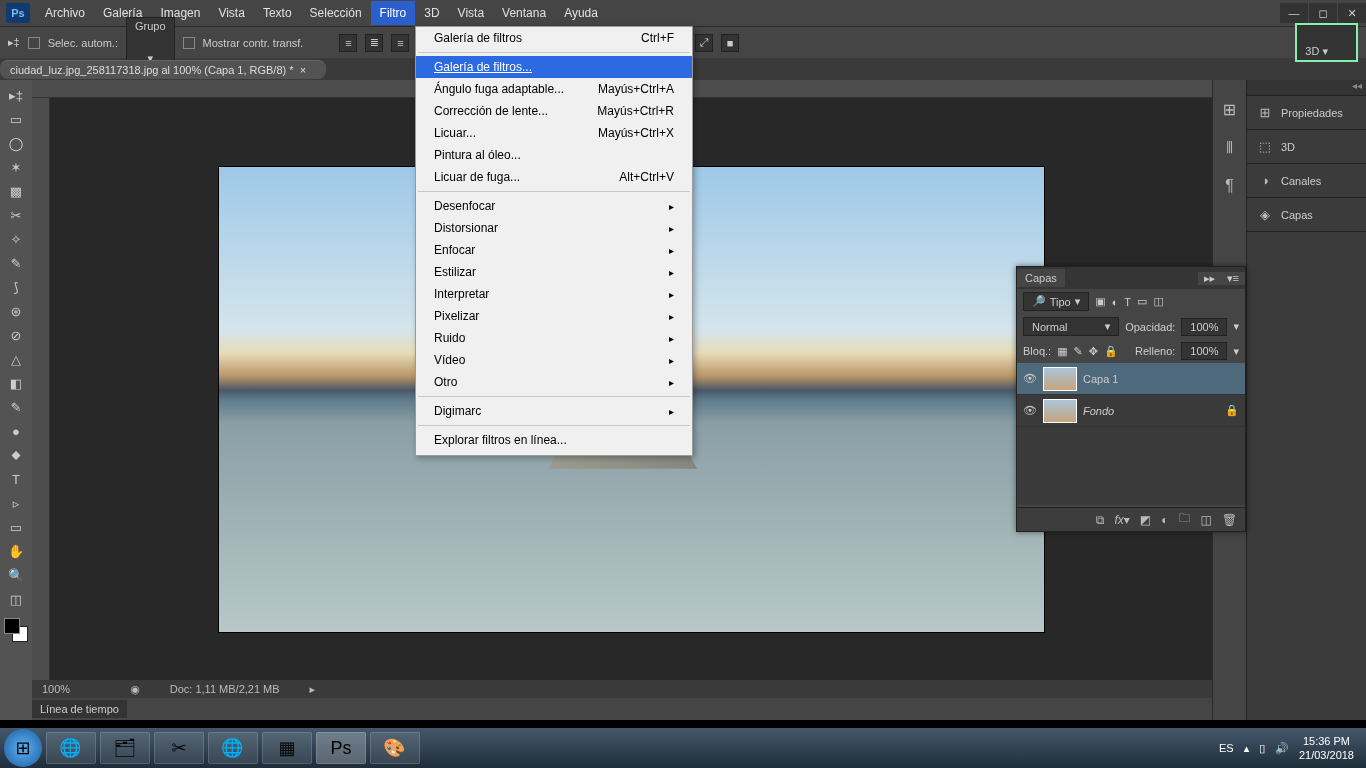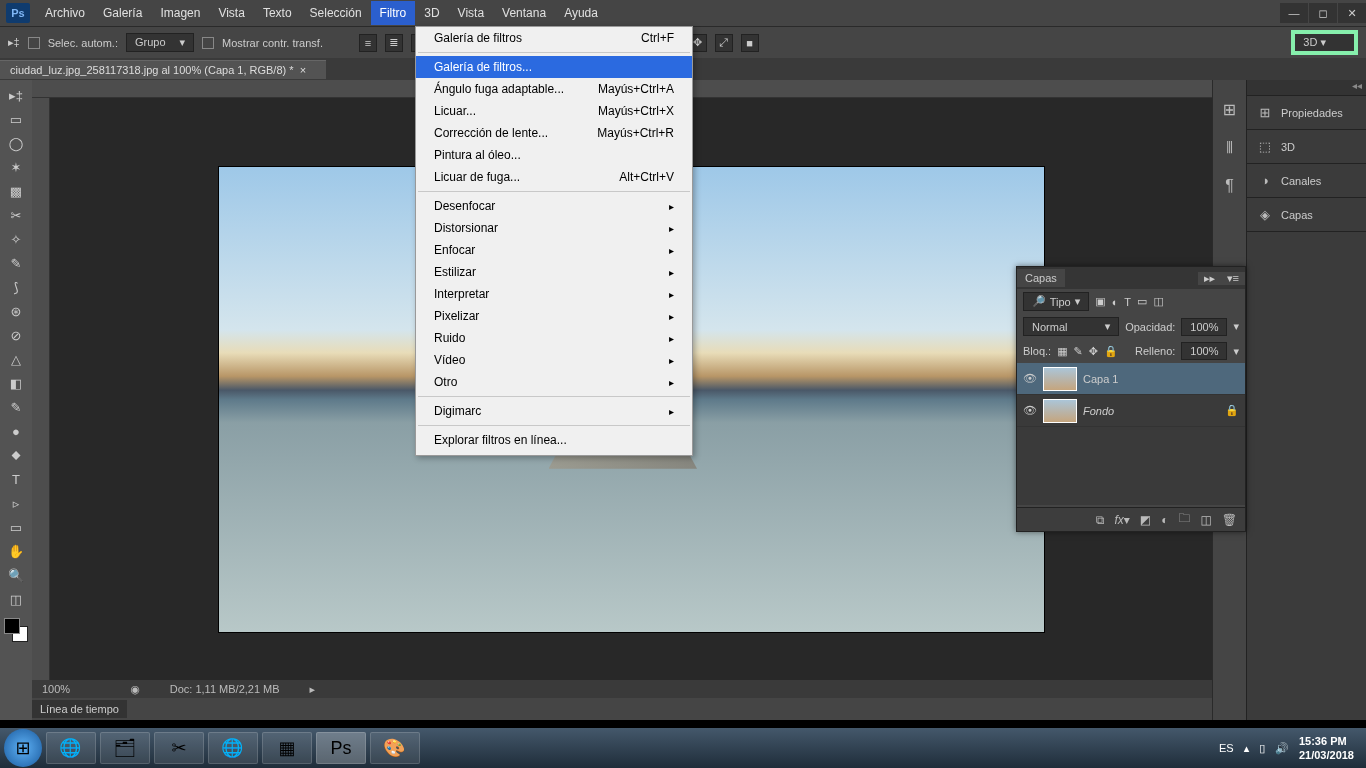--- a/index.html
+++ b/index.html
@@ -5,64 +5,64 @@
 * { margin: 0; padding: 0; box-sizing: border-box; font-family: "Segoe UI", Tahoma, sans-serif; }
 body { width: 1366px; height: 768px; background: #000; overflow: hidden; position: relative; }
 .titlebar { height: 26px; background: #454545; display: flex; align-items: center; color: #e0e0e0; font-size: 12px; }
 .ps-logo { width: 24px; height: 20px; background: #0f3b6e; color: #7fb6f5; display:flex;align-items:center;justify-content:center;font-weight:bold;font-size:11px;margin:0 6px;border-radius:2px; }
 .menubar { display: flex; gap: 0; }
 .menubar span { padding: 5px 9px; cursor: pointer; }
 .menubar span.active { background: #2b5fce; color: #fff; }
 .winctrl { margin-left: auto; display: flex; }
 .winctrl div { width: 28px; height: 20px; background: #333; margin-left: 1px; color:#ccc; display:flex;align-items:center;justify-content:center;font-size:11px; }
 .optbar { height: 32px; background: #454545; border-top:1px solid #2a2a2a; display:flex;align-items:center;color:#ccc;font-size:11px;gap:8px;padding:0 8px; }
-.optbar .sel-group { background:#333; border:1px solid #222; padding:2px 8px; display:flex;gap:14px; }
+.optbar .sel-group { background:#333; border:1px solid #222; padding:2px 8px; display:flex;align-items:center;gap:20px;flex-direction:column; }
 .optbar .btn3d { width:18px;height:18px; background:#333;border:1px solid #222;display:flex;align-items:center;justify-content:center; }
 .tab-strip { height:22px; background:#3a3a3a; display:flex;align-items:center; }
-.doc-tab { background:#535353;color:#ddd;font-size:11px;padding:3px 20px 3px 10px;border-top:1px solid #666; }
+.doc-tab { background:#535353;color:#ddd;font-size:11px;padding:3px 20px 3px 10px;border-top:1px solid #666;border-radius:8px; }
 .content { position: relative; height: 640px; background:#2e2e2e; overflow:hidden; }
 .toolbox { position:absolute;left:0;top:0;width:32px;height:640px;background:#535353; padding-top:4px;}
 .toolbox .tool { width:26px;height:22px;margin:0 auto 2px;display:flex;align-items:center;justify-content:center;color:#ccc;font-size:13px; }
 .toolbox .swatch { width:24px;height:24px;margin:8px auto;position:relative; }
 .toolbox .sw-bg { position:absolute;right:0;bottom:0;width:16px;height:16px;background:#fff;border:1px solid #222; }
 .toolbox .sw-fg { position:absolute;left:0;top:0;width:16px;height:16px;background:#000;border:1px solid #888; }
 .ruler-h { position:absolute;left:32px;top:0;right:154px;height:18px;background:#4d4d4d;border-bottom:1px solid #333; }
 .ruler-v { position:absolute;left:32px;top:18px;width:18px;height:582px;background:#4d4d4d;border-right:1px solid #333; }
 .canvas-area { position:absolute;left:50px;top:18px;right:154px;bottom:40px;background:#282828; display:flex;align-items:center;justify-content:center; }
 .photo { width:825px;height:465px; margin-top:20px; background: linear-gradient(to bottom, #9ec8e8 0%, #d4e5ed 35%, #e8dcb8 40%, #b89667 45%, #4a5868 48%, #5e7a8a 50%, #8a9fa5 55%, #b8c8c8 100%); position:relative; box-shadow:0 0 0 1px #000; }
 .photo::after{content:"";position:absolute;left:40%;bottom:35%;width:18%;height:30%;background:linear-gradient(135deg,rgba(200,180,150,0.5),rgba(120,100,80,0.5));clip-path:polygon(50% 0,100% 100%,0 100%);}
 .zoom-bar { position:absolute;left:32px;bottom:22px;right:154px;height:18px;background:#3a3a3a;color:#bbb;font-size:11px;display:flex;align-items:center;padding:0 10px; gap:30px; }
 .timeline { position:absolute;left:32px;bottom:0;right:154px;height:22px;background:#454545; display:flex;align-items:center;}
 .timeline-tab { background:#333;color:#ccc;font-size:11px;padding:3px 8px; }
 .pane-strip { position:absolute;right:120px;top:0;width:34px;height:640px;background:#454545;border-left:1px solid #2a2a2a;display:flex;flex-direction:column;align-items:center;padding-top:20px;gap:20px;color:#bbb;font-size:16px; }
 .prop-panel { position:absolute;right:0;top:0;width:120px;height:640px;background:#3b3b3b;border-left:1px solid #222; }
 .prop-panel .prow { height:34px;border-bottom:1px solid #222;display:flex;align-items:center;color:#ccc;font-size:11px;padding-left:10px;gap:8px; }
 .prop-panel .ico { width:16px;height:16px;display:flex;align-items:center;justify-content:center;color:#bbb;font-size:13px; }
 .dropdown { position:absolute;left:379px;top:26px;width:278px;background:#f0f0f0;border:1px solid #999;box-shadow:2px 2px 6px rgba(0,0,0,.3);font-size:12px;color:#000; z-index:100; padding-bottom:4px;margin-left:36px;}
 .dropdown .item { display:flex;justify-content:space-between;padding:4px 18px;}
-.dropdown .item.sel { background:#2b6ae0;color:#fff; }
+.dropdown .item.sel { background:#2b6ae0;color:#fff;text-decoration:underline; }
 .dropdown .sep { height:1px;background:#c8c8c8;margin:3px 2px; }
 .dropdown .arrow::after { content:"▸"; font-size:10px;}
 .layers-panel { position:absolute;right:120px;top:186px;width:230px;height:266px;background:#454545;border:1px solid #222;box-shadow:0 0 6px rgba(0,0,0,.5);color:#ccc;font-size:11px; z-index:90;}
 .lp-tabs { height:22px;background:#353535;display:flex;align-items:center; }
 .lp-tabs span { padding:3px 8px; background:#454545; }
 .lp-row { display:flex;align-items:center;padding:3px 6px; gap:6px;}
 .lp-ctl { background:#333;border:1px solid #222;padding:2px 8px;display:flex;align-items:center;gap:4px; }
 .lp-body { background:#3a3a3a;height:142px; }
 .layer { height:32px;display:flex;align-items:center;gap:6px;padding:0 6px;border-bottom:1px solid #333; }
 .layer.sel { background:#4e687c; }
 .thumb { width:34px;height:24px;background:linear-gradient(#abc5d8,#c5a57e);border:1px solid #fff; }
 .lp-foot { position:absolute;bottom:0;left:0;right:0;height:24px;background:#3d3d3d;border-top:1px solid #222;display:flex;align-items:center;justify-content:flex-end;gap:10px;padding:0 8px;color:#bbb;font-size:12px; }
 .taskbar { position:absolute;left:0;bottom:0;right:0;height:40px;background:linear-gradient(#44586b,#1f2d3a);display:flex;align-items:center;padding:0 4px; }
 .taskbar .start { width:38px;height:38px;border-radius:50%;background:radial-gradient(circle,#5eb1f5,#1a5a9e);display:flex;align-items:center;justify-content:center;font-size:18px; }
 .taskbar .tbtn { width:50px;height:32px;margin-left:4px;background:rgba(255,255,255,.1);border:1px solid rgba(255,255,255,.15);border-radius:2px;display:flex;align-items:center;justify-content:center;font-size:18px; }
 .taskbar .tbtn.active { background:rgba(255,255,255,.25); }
 .tray { margin-left:auto;color:#fff;font-size:11px;display:flex;align-items:center;gap:10px;padding-right:8px; }
-.tray .clock { text-align:left;line-height:14px;font-weight:bold; }
-.modedd { background:#333;border:4px solid #86efac;padding:2px 28px 2px 8px;font-size:11px;color:#ccc;}
+.tray .clock { text-align:center;line-height:14px; }
+.modedd { background:#333;border:2px solid #86efac;padding:20px 28px 2px 8px;font-size:11px;color:#ccc;}
 .chk { width:12px;height:12px;border:1px solid #888;display:inline-block;vertical-align:middle; }
 </style>
 </head>
 <body>
 
 <div class="titlebar">
   <div class="ps-logo">Ps</div>
   <div class="menubar" id="menubar">
       <span>Archivo</span>
       <span>Galería</span>
@@ -255,26 +255,26 @@
     <div class="sep"></div>
     <div class="item sel">
       <span>Galería de filtros...</span>
       <span></span>
     </div>
     <div class="item">
       <span>Ángulo fuga adaptable...</span>
       <span>Mayús+Ctrl+A</span>
     </div>
     <div class="item">
+      <span>Corrección de lente...</span>
+      <span>Mayús+Ctrl+R</span>
+    </div>
+    <div class="item">
       <span>Licuar...</span>
       <span>Mayús+Ctrl+X</span>
-    </div>
-    <div class="item">
-      <span>Corrección de lente...</span>
-      <span>Mayús+Ctrl+R</span>
     </div>
     <div class="item">
       <span>Pintura al óleo...</span>
       <span></span>
     </div>
     <div class="item">
       <span>Licuar de fuga...</span>
       <span>Alt+Ctrl+V</span>
     </div>
     <div class="sep"></div>

